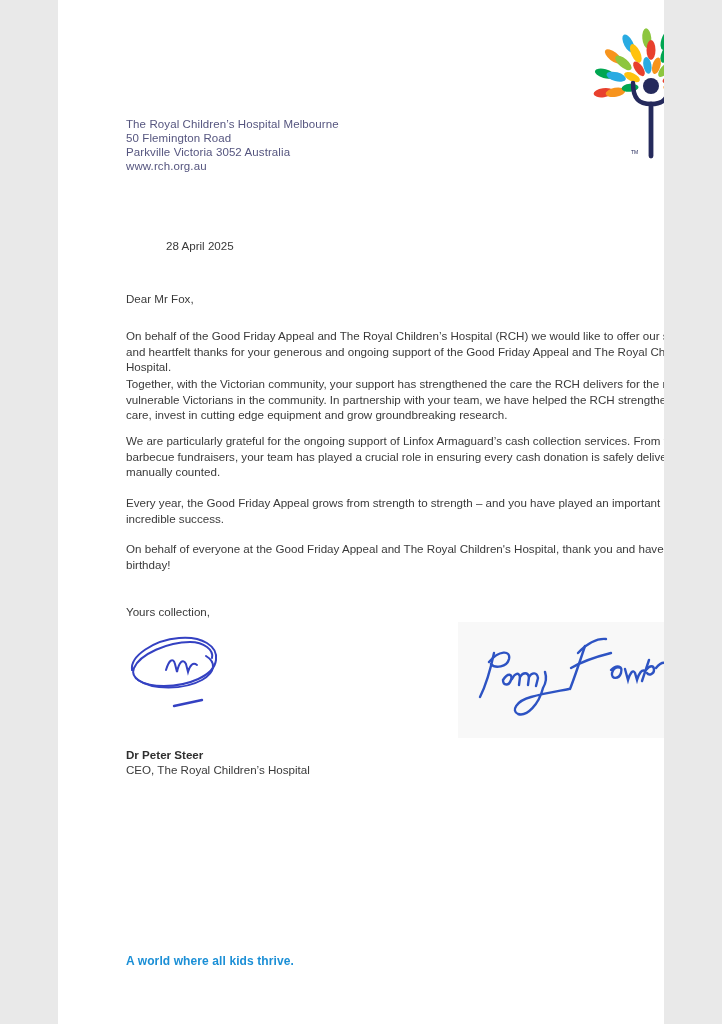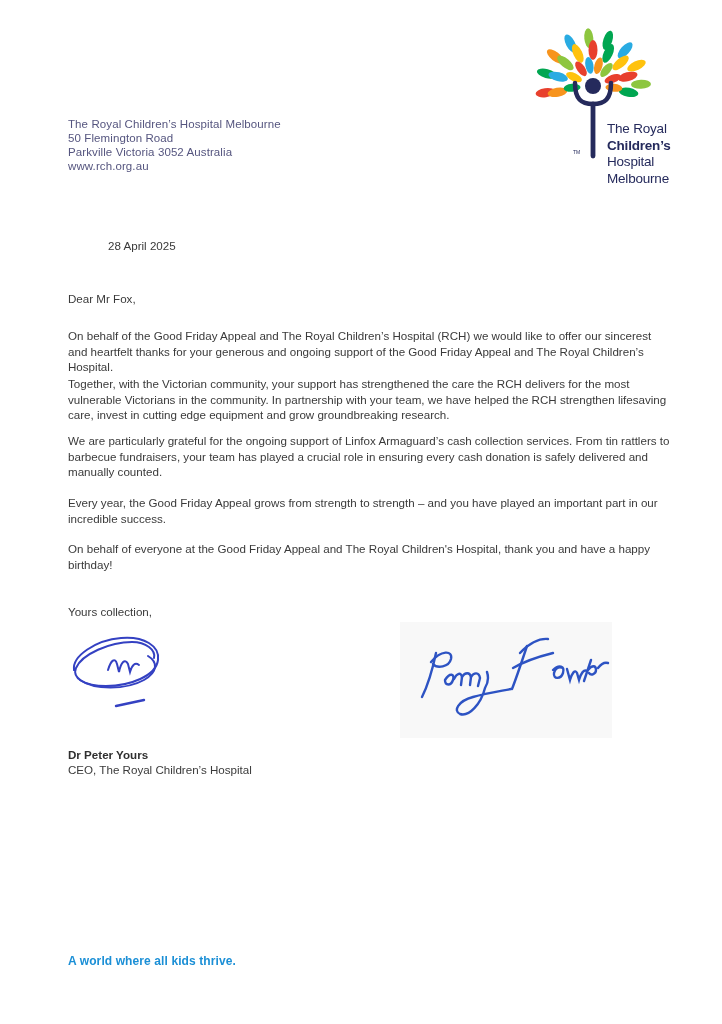--- a/index.html
+++ b/index.html
@@ -1,18 +1,18 @@
 <!DOCTYPE html>
 <html><head>
 <meta charset="utf-8">
 <style>
   html,body{margin:0;padding:0;background:#e9e9e9;}
   .page{
     position:relative;
-    width:722px;height:1024px;
+    width:606px;height:1024px;
     background:#ffffff;
     margin:0 auto;
     overflow:hidden;
     font-family:"Liberation Sans","DejaVu Sans",sans-serif;
   }
   
   .address{
     position:absolute;left:68px;top:117px;
     font-size:11.5px;line-height:14px;
     color:#55557f;
@@ -146,19 +146,19 @@
       <path d="M 119,31 C 127,22 138,16 147,17"></path>
       <path d="M 152,48 C 158,42 164,44 162,51 C 160,57 152,58 153,51 C 154,46 158,44 162,46"></path>
       <path d="M 166,47 L 169,58 C 171,51 174,47 176,51 L 178,58 C 180,51 183,47 186,49"></path>
       <path d="M 190,38 L 183,59"></path>
       <path d="M 187,48 C 191,43 195,43 195,48 C 195,52 190,54 188,51"></path>
       <path d="M 197,46 C 200,42 204,40 207,41"></path>
     </svg>
   </div>
 
   <div class="signoff signoff-left">
-    <div class="name">Dr Peter Yours</div>
+    <div class="name">Dr Peter Steer</div>
     <div>CEO, The Royal Children’s Hospital</div>
   </div>
 
   <div class="tagline">A world where all kids thrive.</div>
 
 </div>
 
 </body></html>

